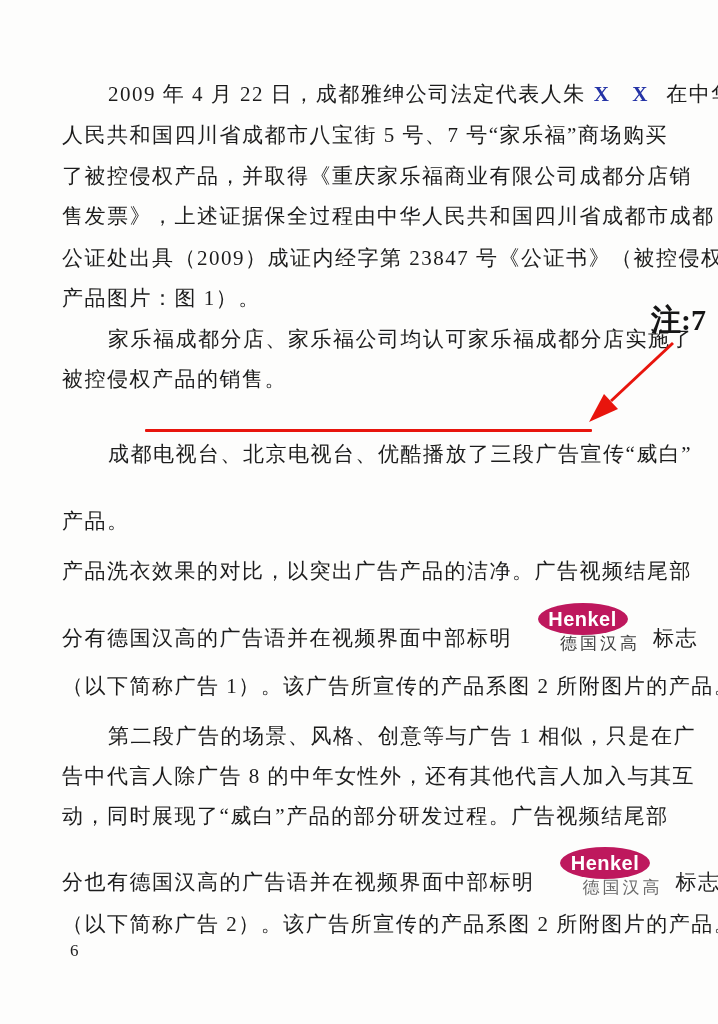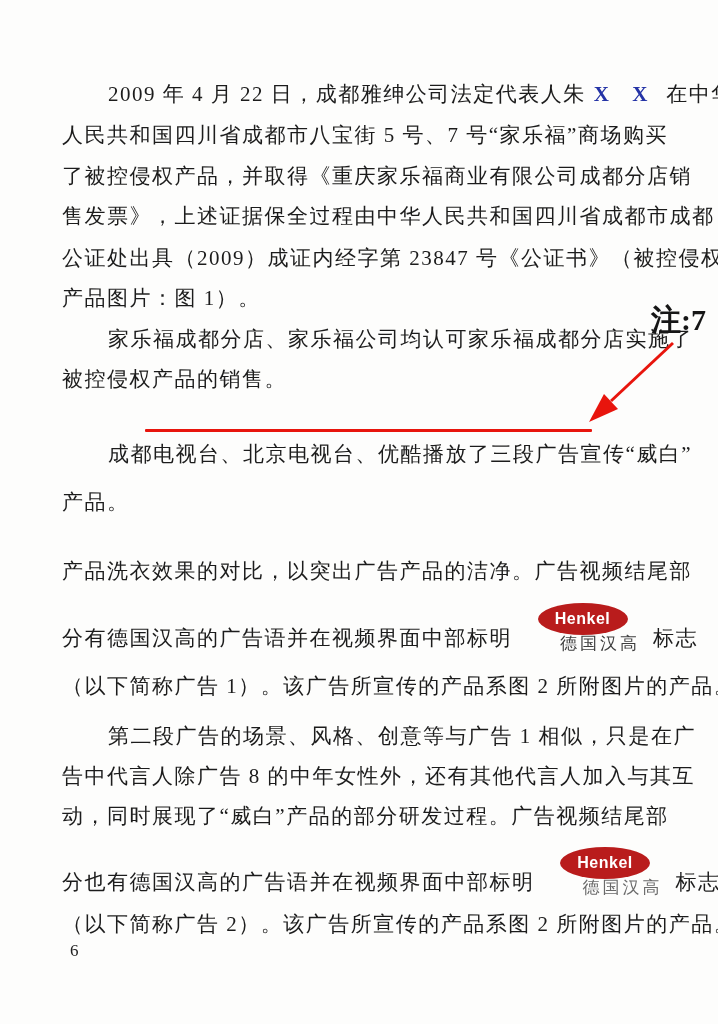--- a/index.html
+++ b/index.html
@@ -67,29 +67,29 @@
     white-space:nowrap;
   }
   .henkel{
     display:flex;
     flex-direction:column;
     align-items:center;
     gap:2px;
   }
   .henkel .oval{
     width:90px;height:32px;
-    background:#b91c1c;
+    background:#be185d;
     border-radius:50%;
     display:flex;
     align-items:center;
     justify-content:center;
     color:#ffffff;
     font-family:"Liberation Sans","DejaVu Sans",sans-serif;
     font-weight:700;
-    font-size:16px;
+    font-size:20px;
     letter-spacing:0.5px;
     text-align:center;
   }
   .henkel .caption{
     font-size:17px;
     letter-spacing:3px;
     color:#3d3d3d;
     line-height:13px;
     white-space:nowrap;
     margin-left:35px;
@@ -119,21 +119,21 @@
 
   <div class="red-underline"></div>
 
   <div class="note">注:7</div>
   <svg class="arrow-svg" viewBox="0 0 168 110">
     <line x1="123" y1="13" x2="61" y2="71" style="stroke:var(--red,#e8150d)" stroke-width="3"></line>
     <polygon points="39,92 68,79 54,64" style="fill:var(--red,#e8150d)"></polygon>
   </svg>
 
   <div class="line indent" style="top:443px">成都电视台、北京电视台、优酷播放了三段广告宣传“威白”</div>
-  <div class="line" style="top:491px">产品。</div>
+  <div class="line" style="top:510px">产品。</div>
 
   <div class="line" style="top:560px">产品洗衣效果的对比，以突出广告产品的洁净。广告视频结尾部</div>
   <div class="logo-line" style="top:603px">
     <span class="txt">分有德国汉高的广告语并在视频界面中部标明</span>
     <span class="henkel">
       <span class="oval">Henkel</span>
       <span class="caption">德国汉高</span>
     </span>
     <span class="txt">标志</span>
   </div>

